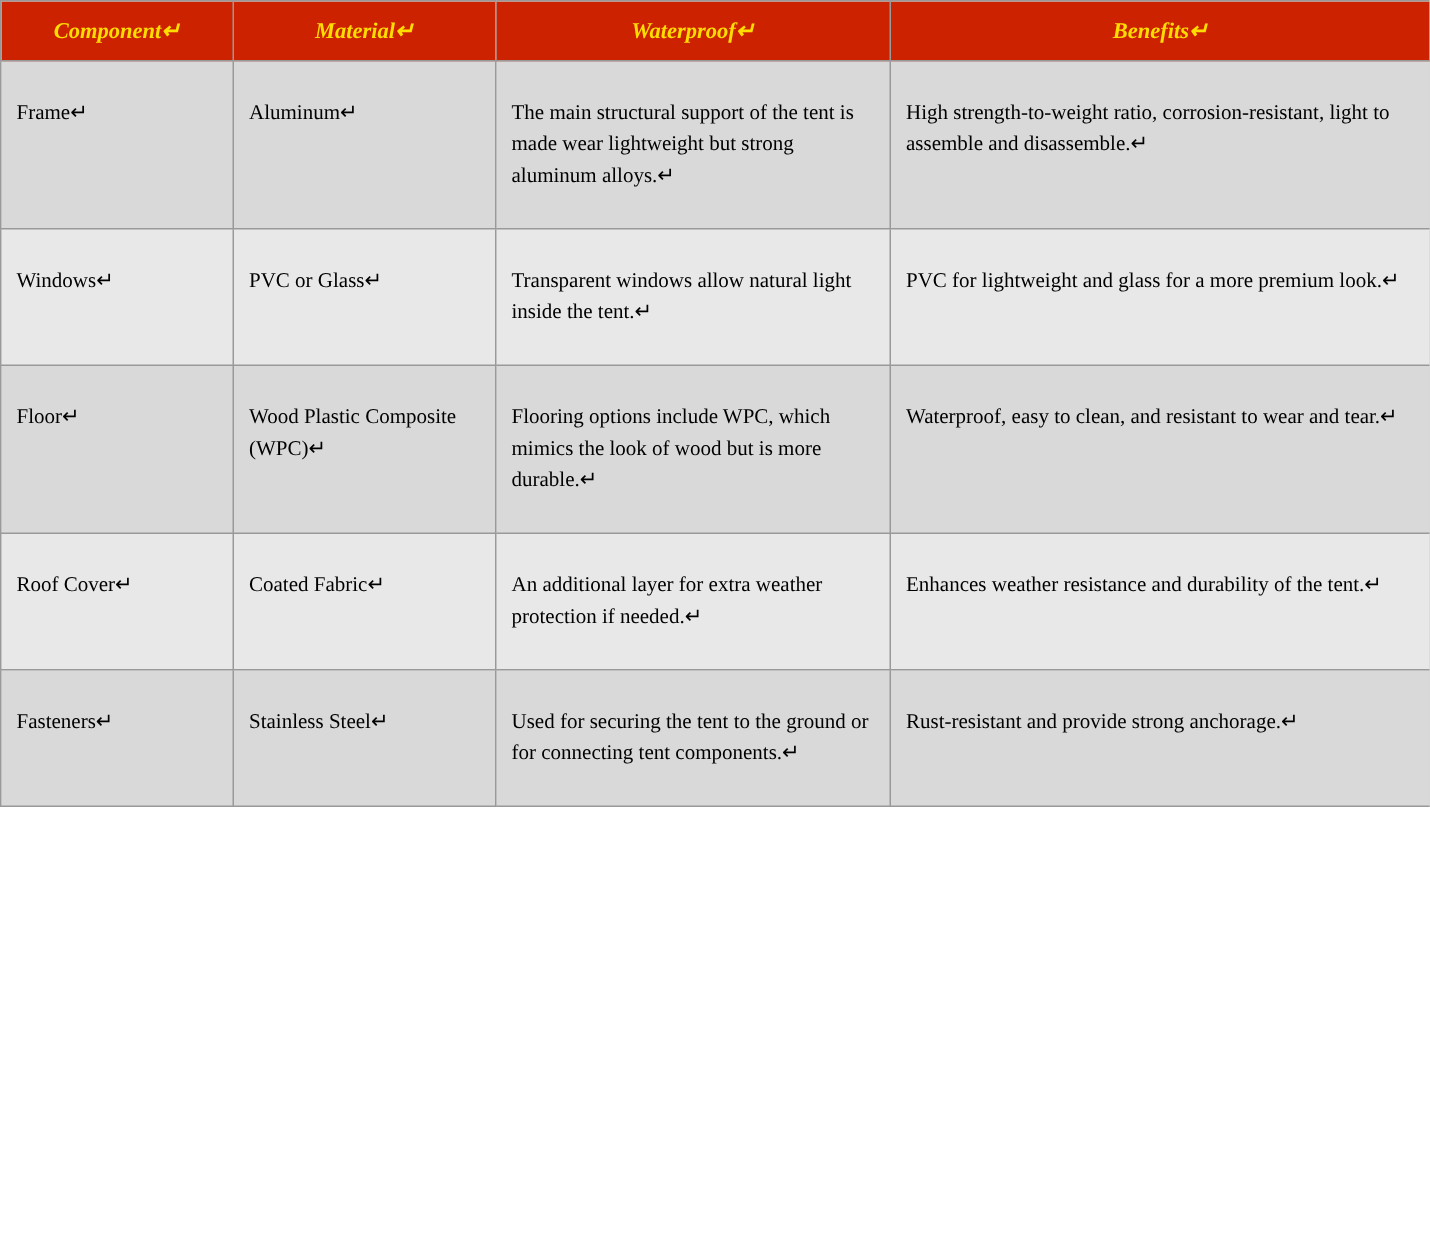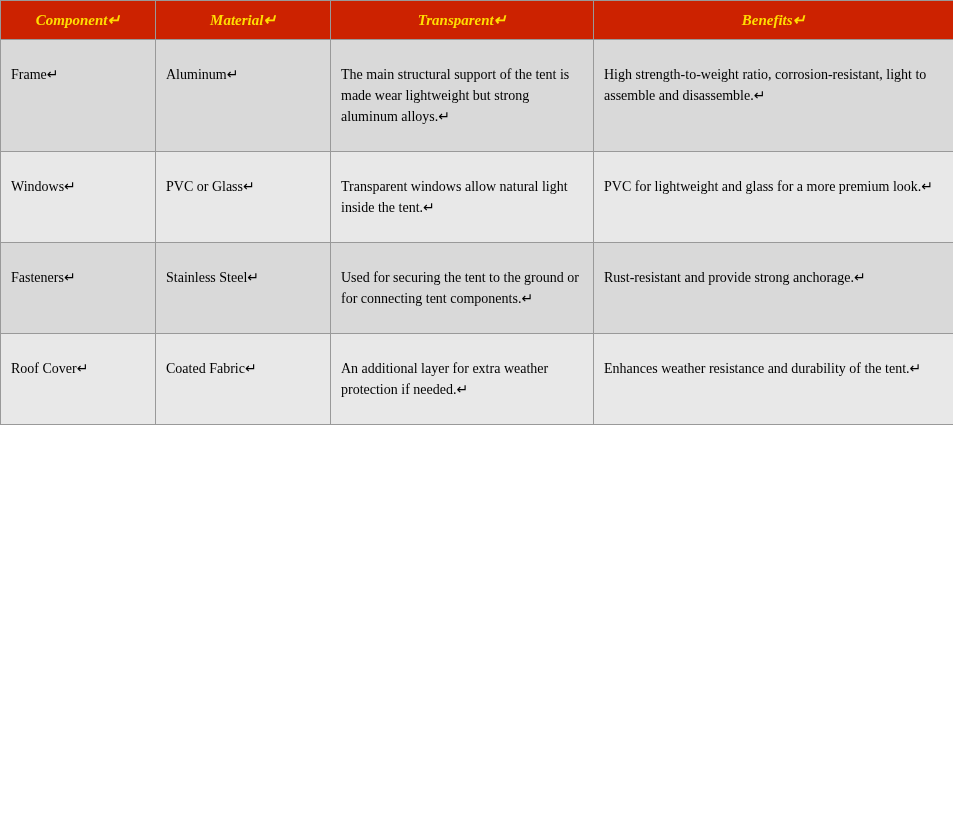--- a/index.html
+++ b/index.html
@@ -49,43 +49,49 @@
   <colgroup>
     <col class="col1">
     <col class="col2">
     <col class="col3">
     <col class="col4">
   </colgroup>
   <thead>
     <tr>
       <th>Component↵</th>
       <th>Material↵</th>
-      <th>Transparent↵</th>
+      <th>Waterproof↵</th>
       <th>Benefits↵</th>
     </tr>
   </thead>
   <tbody id="table-body">
   <tr>
         <td>Frame↵</td>
         <td>Aluminum↵</td>
         <td>The main structural support of the tent is made wear lightweight but strong aluminum alloys.↵</td>
         <td>High strength-to-weight ratio, corrosion-resistant, light to assemble and disassemble.↵</td>
       </tr>
       <tr>
         <td>Windows↵</td>
         <td>PVC or Glass↵</td>
         <td>Transparent windows allow natural light inside the tent.↵</td>
         <td>PVC for lightweight and glass for a more premium look.↵</td>
       </tr>
       <tr>
-        <td>Fasteners↵</td>
-        <td>Stainless Steel↵</td>
-        <td>Used for securing the tent to the ground or for connecting tent components.↵</td>
-        <td>Rust-resistant and provide strong anchorage.↵</td>
+        <td>Floor↵</td>
+        <td>Wood Plastic Composite (WPC)↵</td>
+        <td>Flooring options include WPC, which mimics the look of wood but is more durable.↵</td>
+        <td>Waterproof, easy to clean, and resistant to wear and tear.↵</td>
       </tr>
       <tr>
         <td>Roof Cover↵</td>
         <td>Coated Fabric↵</td>
         <td>An additional layer for extra weather protection if needed.↵</td>
         <td>Enhances weather resistance and durability of the tent.↵</td>
       </tr>
+      <tr>
+        <td>Fasteners↵</td>
+        <td>Stainless Steel↵</td>
+        <td>Used for securing the tent to the ground or for connecting tent components.↵</td>
+        <td>Rust-resistant and provide strong anchorage.↵</td>
+      </tr>
     </tbody>
 </table>
 
 </body></html>

